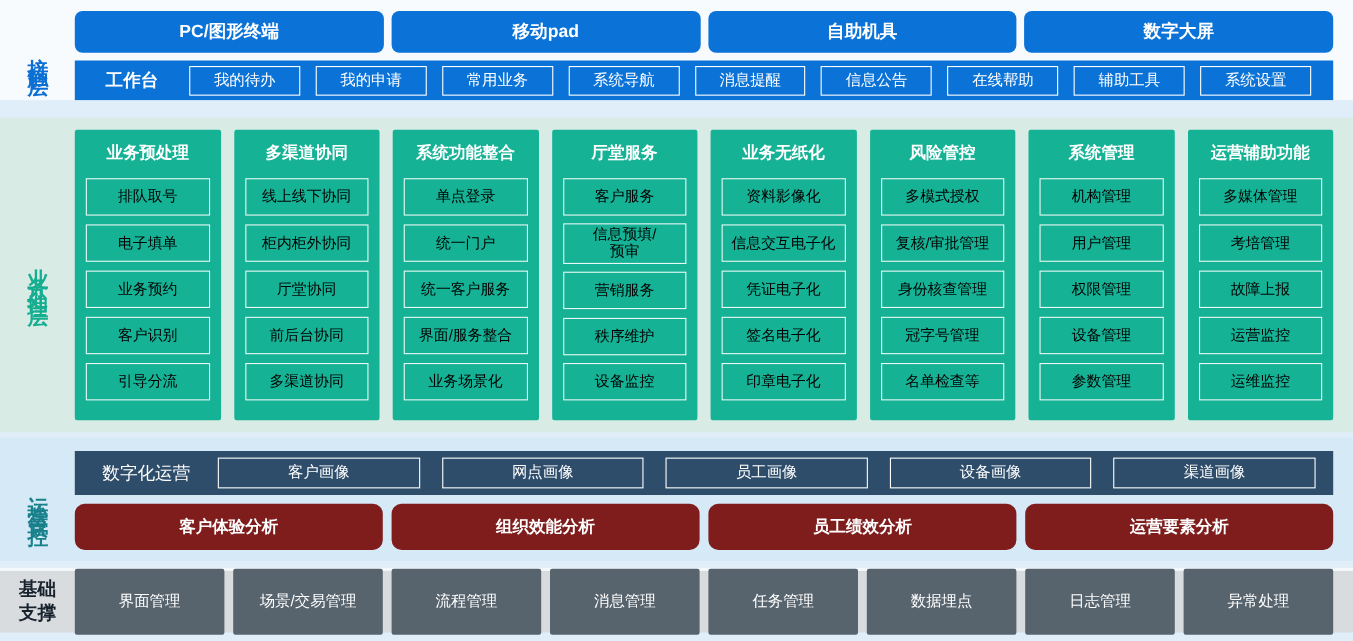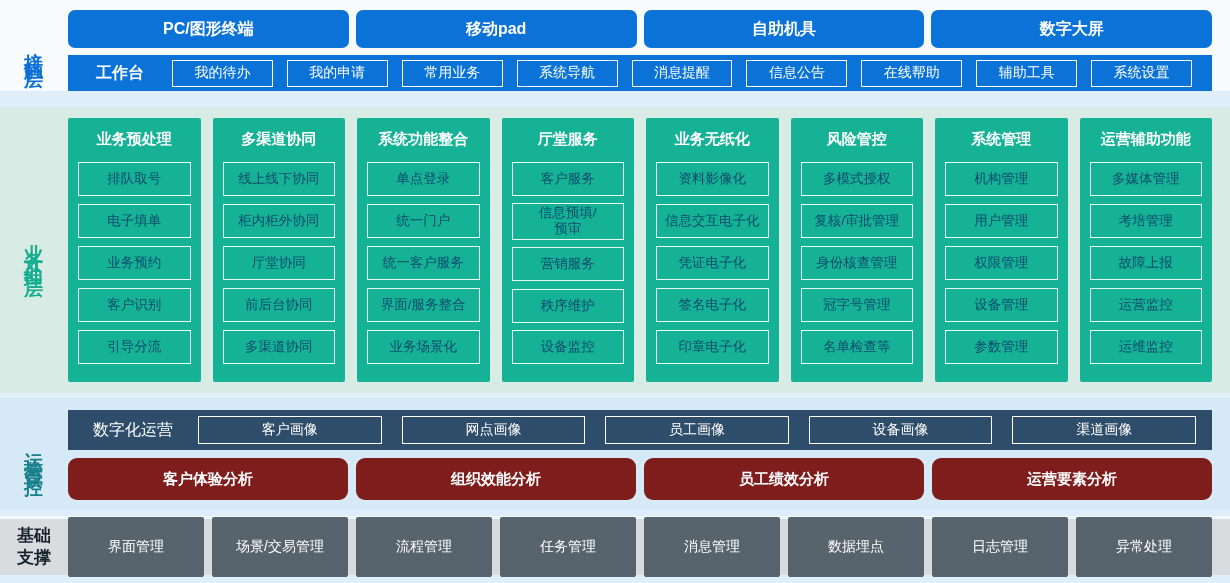--- a/index.html
+++ b/index.html
@@ -48,21 +48,21 @@
   .biz-column {
     flex:1; background:#15b295; padding:6px 10px 10px; border-radius:2px;
     display:flex; flex-direction:column;
   }
   .biz-col-title {
     height:30px; flex:none; color:#fff; font-weight:bold; font-size:15px;
     display:flex; align-items:center; justify-content:center;
   }
   .biz-col-cells { flex:1; display:flex; flex-direction:column; justify-content:space-evenly; }
   .biz-cell {
-    min-height:34px; border:1px solid rgba(255,255,255,.9); color:#0c4a6e; font-size:13.5px;
+    min-height:34px; border:1px solid rgba(255,255,255,.9); color:#000000; font-size:13.5px;
     display:flex; align-items:center; justify-content:center; text-align:center;
     white-space:pre-line; line-height:1.2; padding:1px 2px;
   }
 
   
   .layer-operations { height:112px; background:#d6e9f6; margin-bottom:6px; }
   .layer-operations .v-label { color:#17808a; }
   .ops-content { padding-top:12px; }
   .digital-bar {
     height:40px; background:#2e4d6b; display:flex; align-items:center; padding:0 16px 0 0;
@@ -302,24 +302,24 @@
     <div class="label-col">
       <div class="fnd-label">基础支撑</div>
     </div>
     <div class="content-col fnd-items">
   <div class="fnd-item">界面管理</div>
 
   <div class="fnd-item">场景/交易管理</div>
 
   <div class="fnd-item">流程管理</div>
 
+  <div class="fnd-item">消息管理</div>
+
   <div class="fnd-item">任务管理</div>
 
-  <div class="fnd-item">消息管理</div>
-
   <div class="fnd-item">数据埋点</div>
 
   <div class="fnd-item">日志管理</div>
 
   <div class="fnd-item">异常处理</div>
 </div>
   </section>
 
 </div>
 

